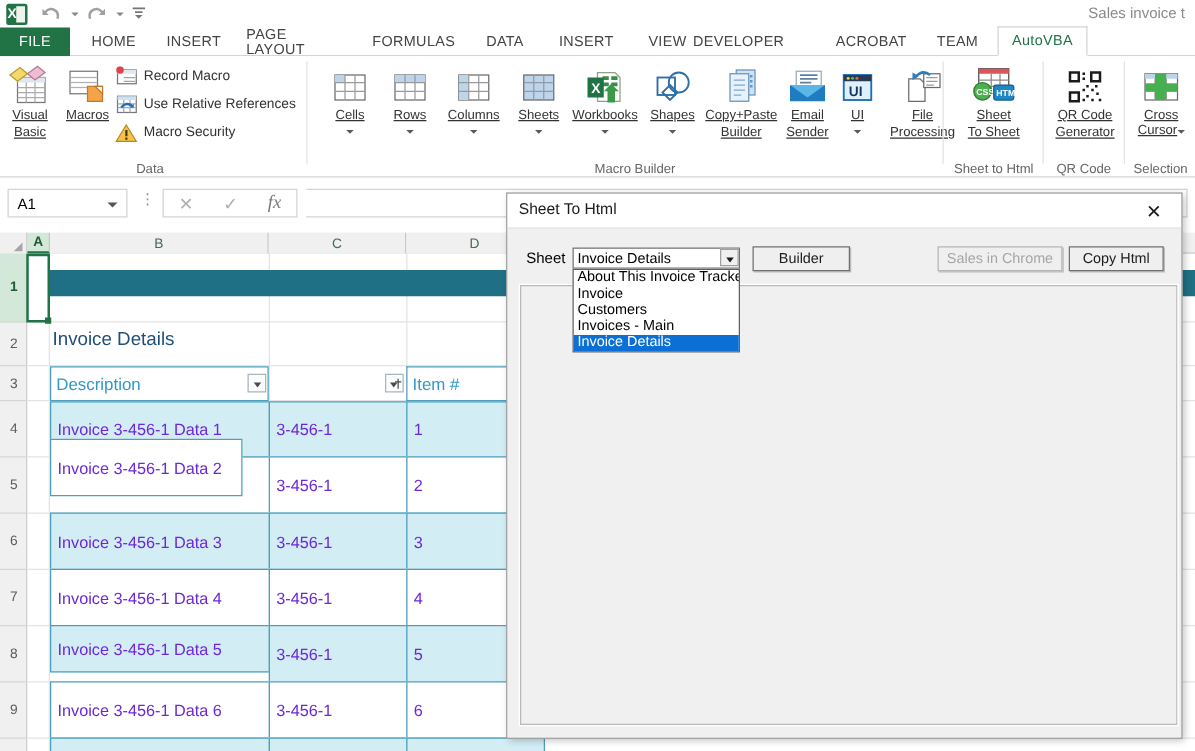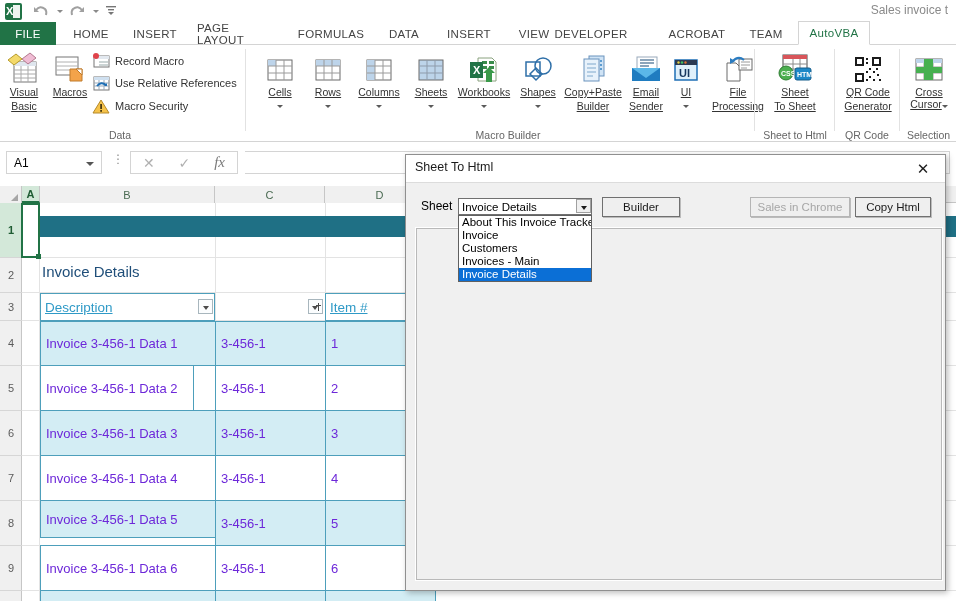--- a/index.html
+++ b/index.html
@@ -174,21 +174,20 @@
   .gline-v { position:absolute; top:0; bottom:0; width:1px; background:#e3e3e3; }
   .gline-h { position:absolute; left:0; right:0; height:1px; background:#e3e3e3; }
 
   .tealband { position:absolute; background:#1f7085; }
   .sheet-title { position:absolute; font-size:15px; color:#1f4e79; }
   .tbl-hdr {
     position:absolute; border:1px solid #4d9fbb; background:#ffffff;
     display:flex; align-items:center;
     font-size:13.5px; color:#2f9ac7;
     padding-left:4px;
-    text-decoration:underline;
   }
   .filtbtn {
     position:absolute; width:15px; height:15px;
     border:1px solid #a8b6bd; background:#fbfdfe; cursor:pointer;
   }
   .filtbtn:after{
     content:""; position:absolute; left:4px; top:6px;
     border-left:3.5px solid transparent; border-right:3.5px solid transparent;
     border-top:4px solid #4b4b4b;
   }
@@ -737,21 +736,21 @@
       </div>
 
     <div class="tbl-hdr" style="left:303px;top:90px;width:110px;height:28px;border-right:none">
       <span>Item #</span>
     </div>
 
     <div class="dcell band" style="left:18px;top:118px;width:176px;height:45px">Invoice 3-456-1 Data 1</div>
     <div class="dcell band" style="left:193px;top:118px;width:111px;height:45px">3-456-1</div>
     <div class="dcell band" style="left:303px;top:118px;width:111px;height:45px">1</div>
 
-    <div class="dcell plain" style="left:18px;top:162px;width:154px;height:46px">Invoice 3-456-1 Data 2</div>
+    <div class="dcell plain" style="left:18px;top:148px;width:154px;height:46px">Invoice 3-456-1 Data 2</div>
     <div class="dcell plain" style="left:193px;top:162px;width:111px;height:46px">3-456-1</div>
     <div class="dcell plain" style="left:303px;top:162px;width:111px;height:46px">2</div>
 
     <div class="dcell band" style="left:18px;top:207px;width:176px;height:46px">Invoice 3-456-1 Data 3</div>
     <div class="dcell band" style="left:193px;top:207px;width:111px;height:46px">3-456-1</div>
     <div class="dcell band" style="left:303px;top:207px;width:111px;height:46px">3</div>
 
     <div class="dcell plain" style="left:18px;top:252px;width:176px;height:46px">Invoice 3-456-1 Data 4</div>
     <div class="dcell plain" style="left:193px;top:252px;width:111px;height:46px">3-456-1</div>
     <div class="dcell plain" style="left:303px;top:252px;width:111px;height:46px">4</div>

